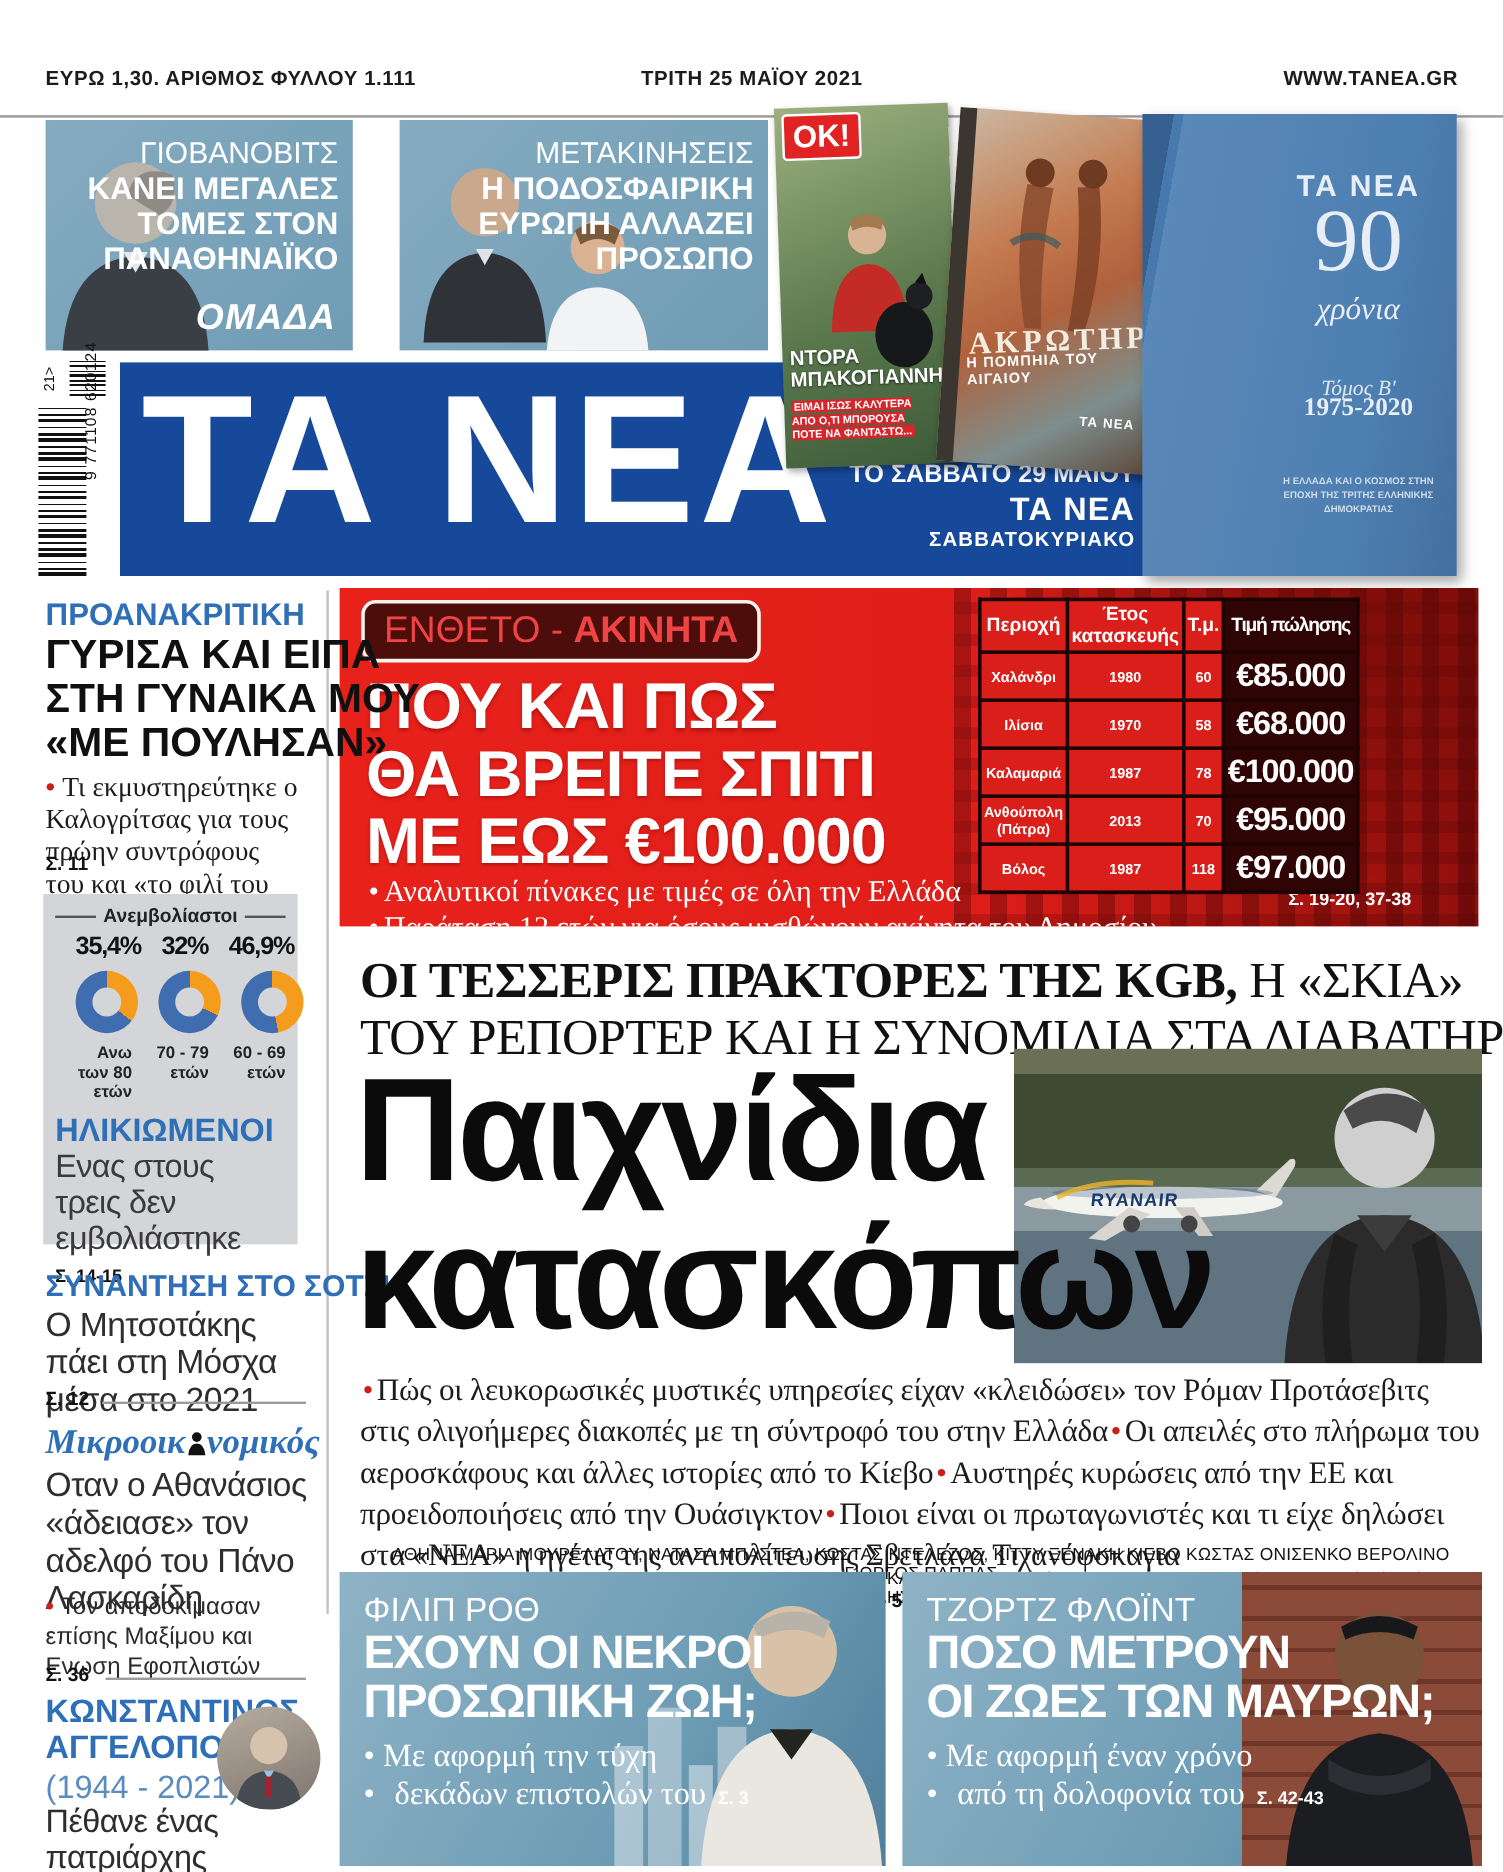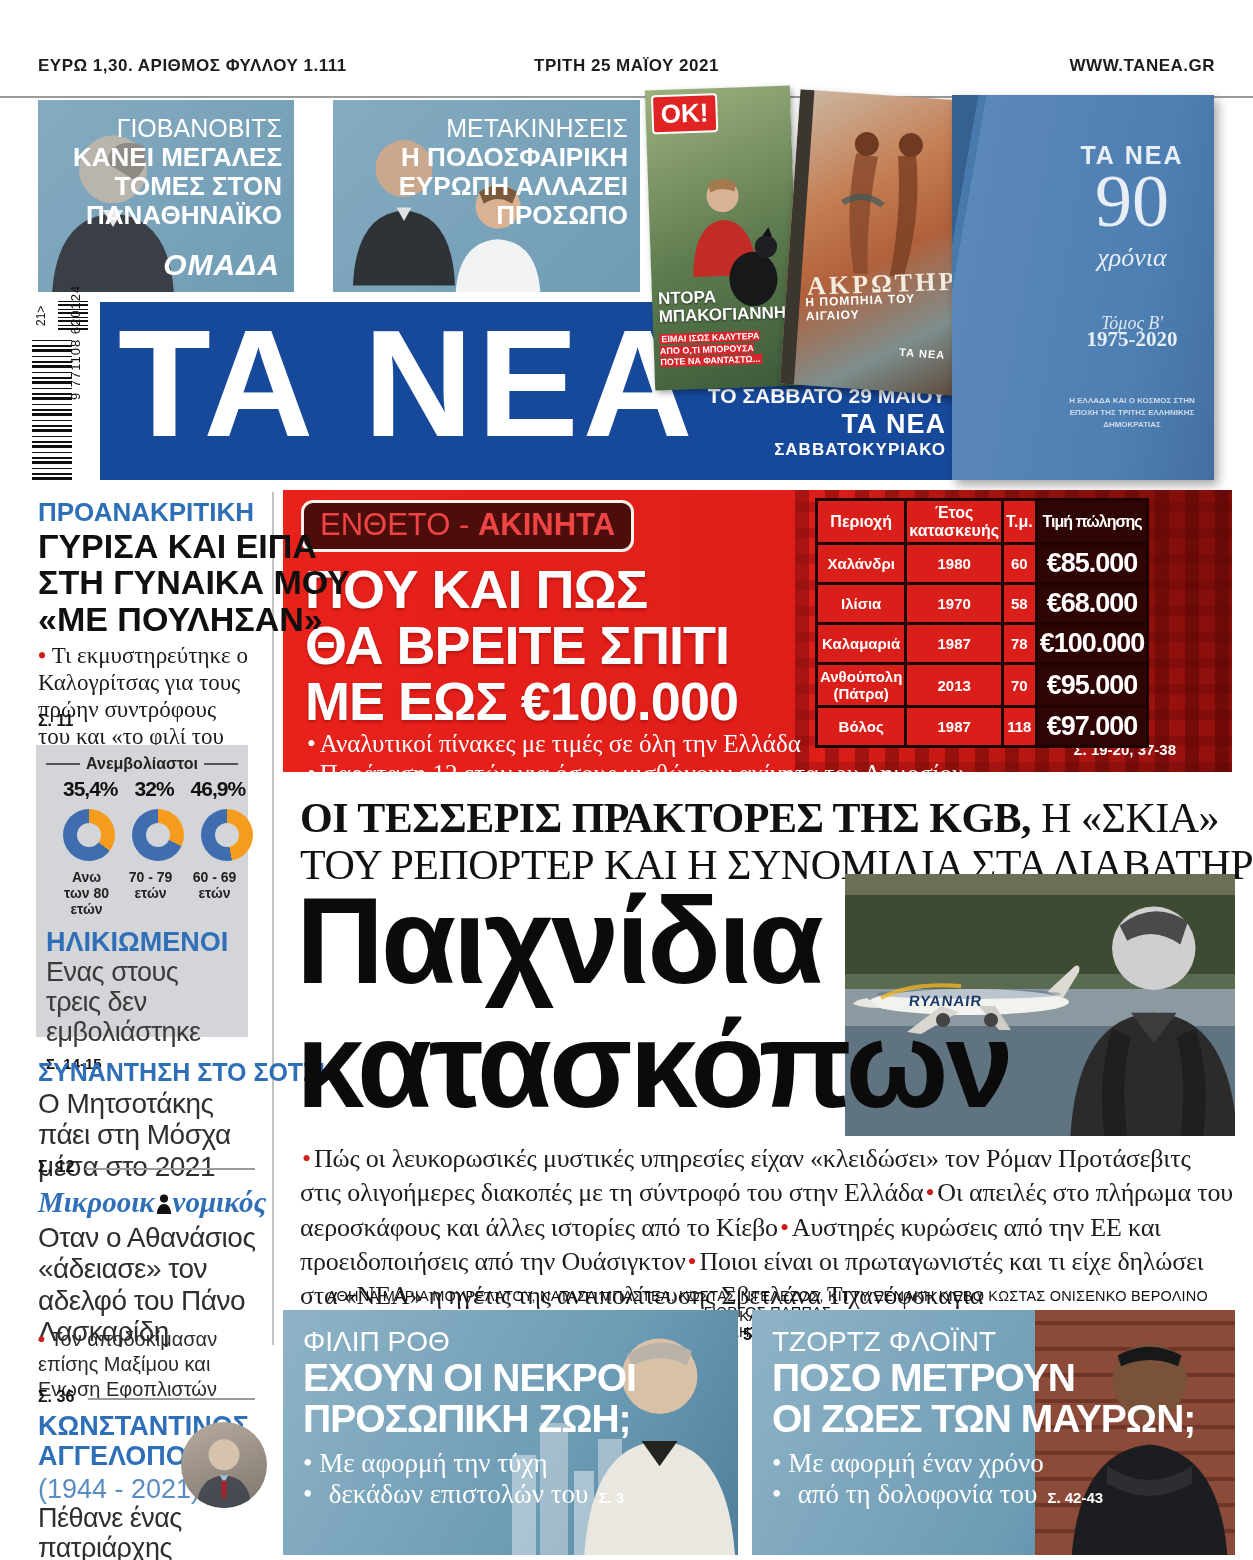--- a/index.html
+++ b/index.html
@@ -66,38 +66,38 @@
   #insert-badge b { font-weight:900; }
   .ins-h { position:absolute; left:22px; color:#fff; font-weight:900; font-size:54px; line-height:1; letter-spacing:-1px; text-shadow:0 2px 3px rgba(80,0,0,.35); }
   .ins-b { position:absolute; left:24px; color:#fff; font-size:25px; font-family:"Liberation Serif",serif; }
   .ins-b::before { content:"•"; margin-right:4px; }
   #ins-pageref { position:absolute; right:56px; bottom:14px; color:#fff; font-weight:800; font-size:15px; }
 
   
   #rtable { position:absolute; left:532px; top:8px; width:304px; border-collapse:collapse; }
   #rtable td, #rtable th { border:3px solid #1e0302; background:#da1f1a; color:#fff; text-align:center; vertical-align:middle; padding:3px 2px; }
   #rtable th { font-size:16px; font-weight:800; line-height:1.1; }
-  #rtable td { font-size:15px; font-weight:700; }
+  #rtable td { font-size:12px; font-weight:700; }
   #rtable .price { background:#2e0504; font-weight:900; font-size:27px; letter-spacing:-1px; }
   #rtable th.price { font-size:16px; }
 
   
   .kicker-blue { color:#2e6fb7; font-weight:800; }
   .sb-head { color:#101010; font-weight:900; }
   .serif { font-family:"Liberation Serif",serif; }
   .redbullet::before { content:"• "; color:#cc1f1a; font-weight:700; }
   .pageref { font-weight:800; font-size:16px; color:#111; }
   .rule { height:2px; background:#9b9b9b; }
   #vdivider { left:272px; top:492px; width:2px; height:853px; background:#c2c2c2; }
 
   #graybox { left:36px; top:745px; width:212px; height:292px; background:#d3d5d8; padding:10px 10px 0; }
   .gb-title-row { display:flex; align-items:center; gap:6px; color:#222; font-weight:700; font-size:16px; }
   .gb-title-row::before, .gb-title-row::after { content:""; flex:1; height:2px; background:#555; }
   .gb-cols { display:flex; justify-content:space-between; margin-top:4px; }
-  .gb-col { width:62px; text-align:center;margin-left:17px; }
+  .gb-col { width:62px; text-align:right;margin-left:17px; }
   .gb-pct { font-weight:900; font-size:21px; color:#111; letter-spacing:-1px; }
   .donut { width:52px; height:52px; border-radius:50%; margin:4px auto 4px; position:relative; }
   .donut .hole { position:absolute; left:14px; top:14px; width:24px; height:24px; border-radius:50%; background:#d3d5d8; }
   .gb-cat { font-size:14px; font-weight:700; color:#222; line-height:1.15; }
   .gb-h2 { color:#2e6fb7; font-weight:900; font-size:27px; margin-top:10px; }
   .gb-sub { color:#3a3a3a; font-size:27px; line-height:1.1; letter-spacing:-.5px; }
   .gb-theory { margin-top:10px; font-size:19px; color:#333; line-height:1.25; }
   .gb-theory b { color:#111; font-weight:900; }
 
   

